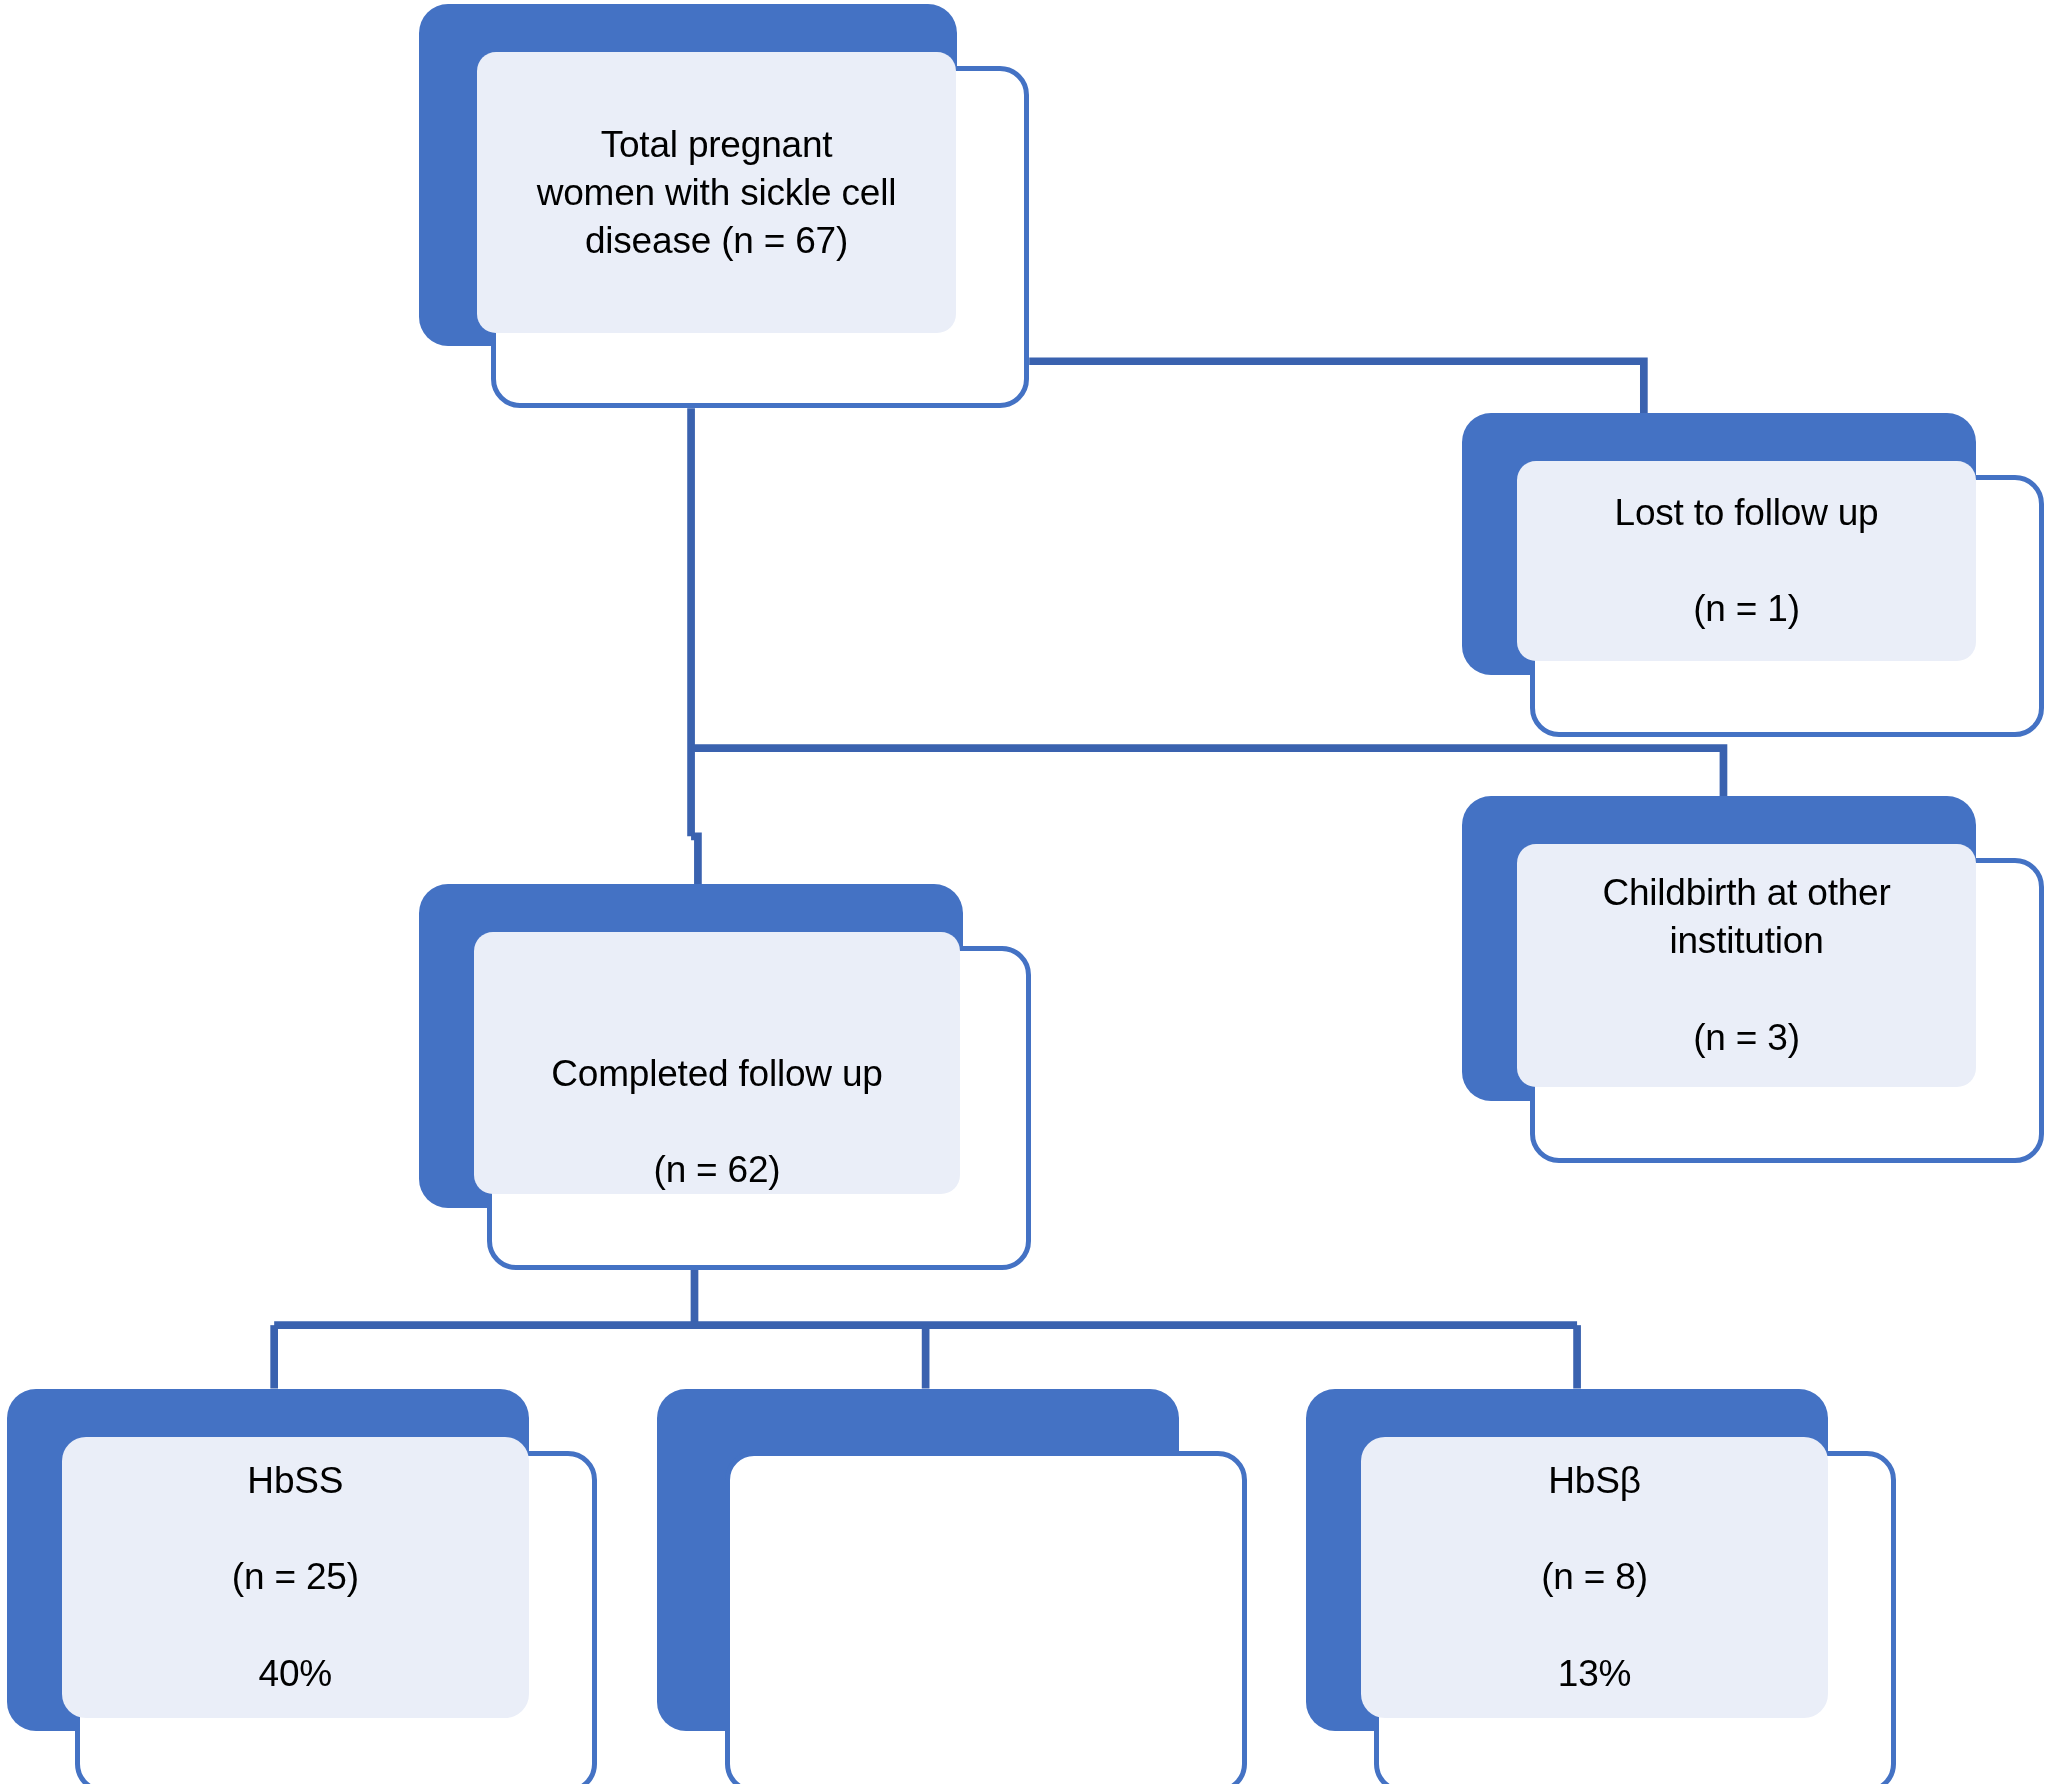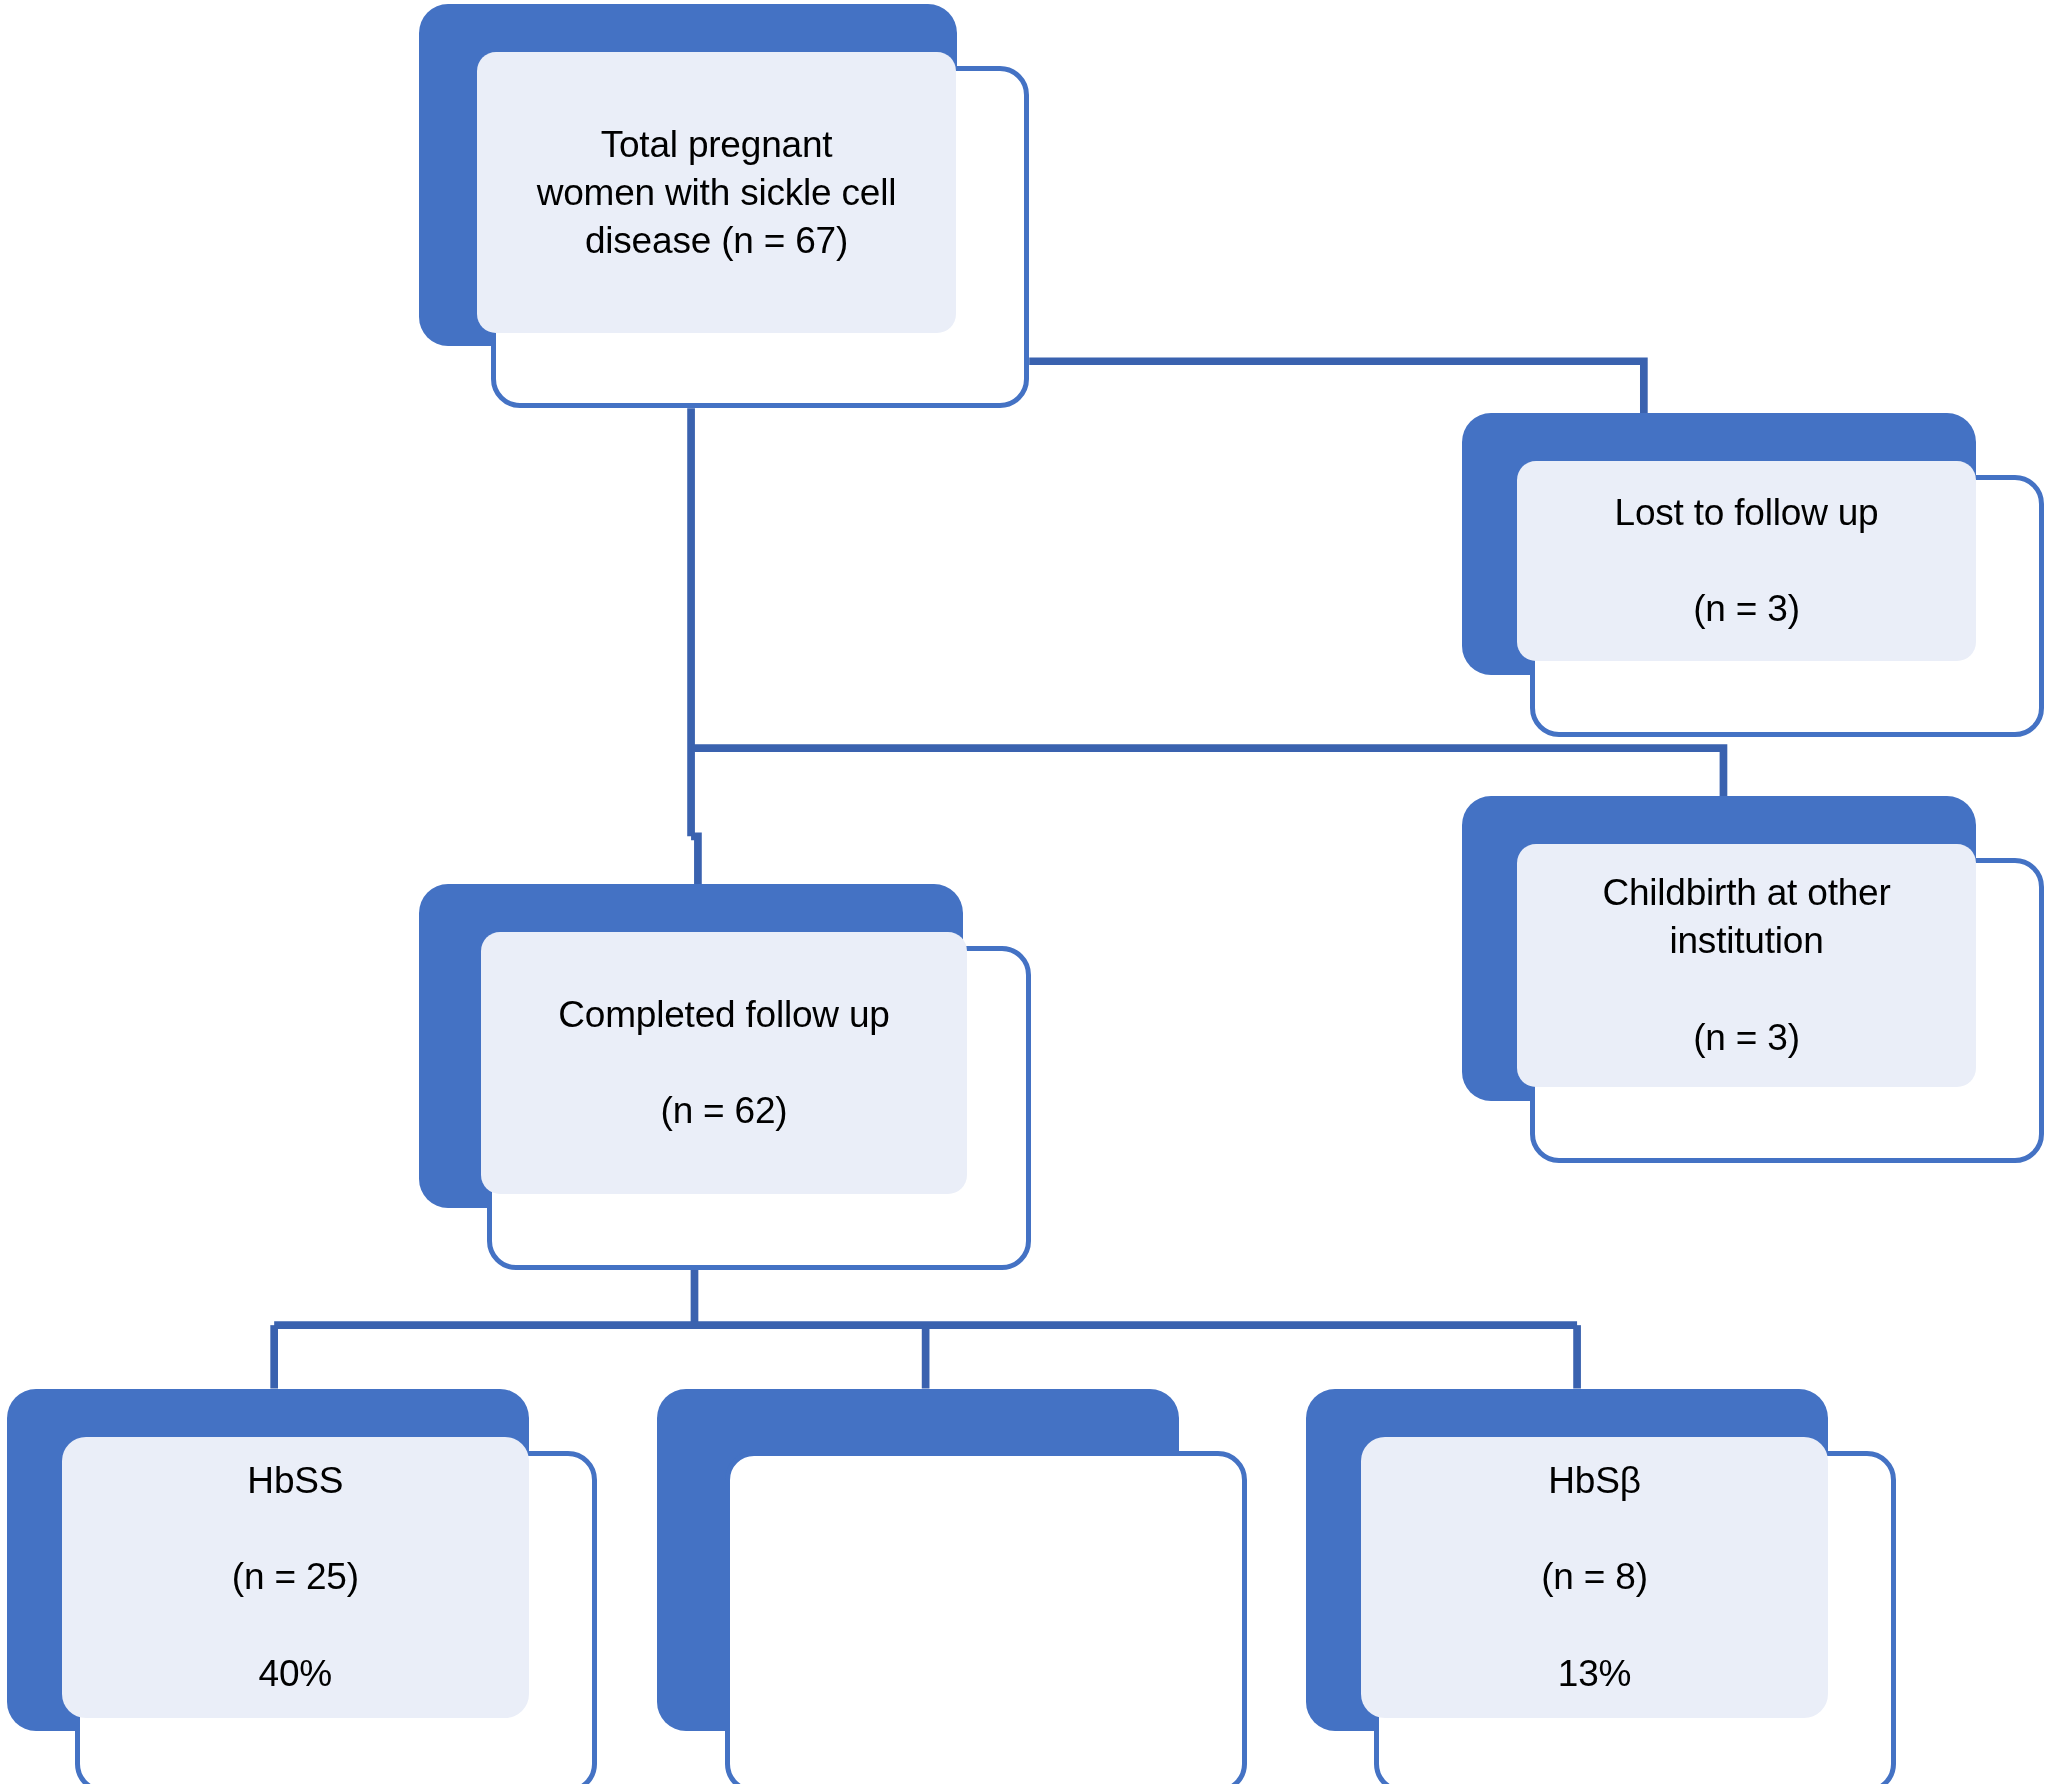--- a/index.html
+++ b/index.html
@@ -82,21 +82,21 @@
   #node-lost .inner-fill   { left: 55px; top: 48px;  width: 459px; height: 200px; }
 
   #node-childbirth     { left: 1462px; top: 796px;  width: 582px;  height: 366px; }
   #node-childbirth .shadow-card { width: 514px; height: 305px; }
   #node-childbirth .front-card  { left: 68px; top: 62px; width: 514px; height: 305px; }
   #node-childbirth .inner-fill  { left: 55px; top: 48px; width: 459px; height: 243px; }
 
   #node-completed      { left: 419px;  top: 884px; width: 613px;  height: 385px; }
   #node-completed .shadow-card { width: 544px; height: 324px; }
   #node-completed .front-card  { left: 68px; top: 62px; width: 544px; height: 324px; }
-  #node-completed .inner-fill  { left: 62px; top: 48px; width: 486px; height: 262px; }
+  #node-completed .inner-fill  { left: 55px; top: 48px; width: 486px; height: 262px; justify-content: flex-end; }
 
   .node-leaf           { width: 591px; height: 404px; }
   .node-leaf .shadow-card { width: 522px; height: 342px; }
   .node-leaf .front-card  { left: 68px; top: 62px; width: 522px; height: 342px; }
   .node-leaf .inner-fill  { left: 55px; top: 48px; width: 467px; height: 281px; border-radius: 24px; }
 
   #node-hbss   { left: 6.8px;    top: 1389px; }
   #node-hbsc   { left: 657px;  top: 1389px; }
   #node-hbsb   { left: 1306px; top: 1389px; }
 </style>
@@ -133,21 +133,21 @@
 disease (n = 67)</div>
     </div>
   </div>
 
   <div class="node" id="node-lost">
     <div class="shadow-card"></div>
     <div class="front-card"></div>
     <div class="inner-fill">
       <div class="label tight">Lost to follow up
 
-(n = 3)</div>
+(n = 1)</div>
     </div>
   </div>
 
   <div class="node" id="node-childbirth">
     <div class="shadow-card"></div>
     <div class="front-card"></div>
     <div class="inner-fill">
       <div class="label tight">Childbirth at other
 institution
 

